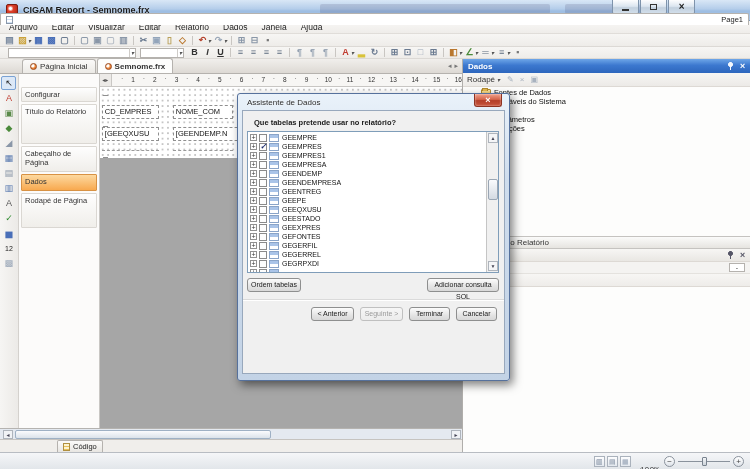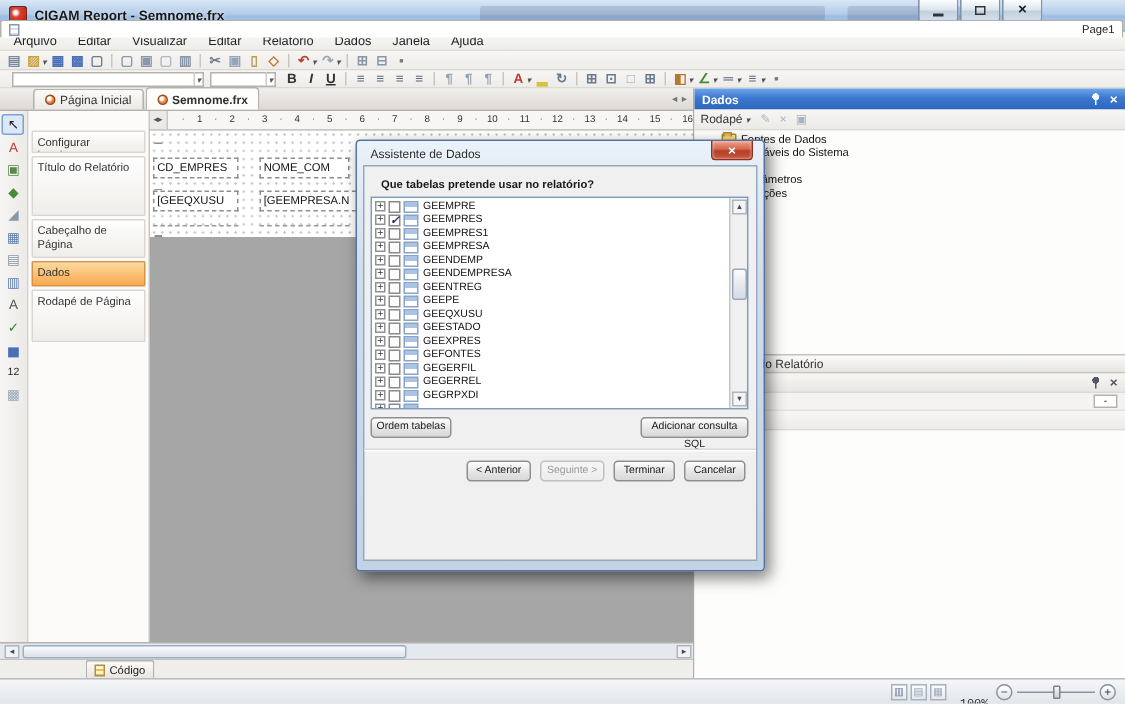--- a/index.html
+++ b/index.html
@@ -628,21 +628,21 @@
                 <b class="rnum">16</b>
               </span>
             </div>
           <div class="page"></div>
           <div class="vticks"></div>
           <div style="position:absolute;inset:0;">
 
           <div class="field" style="left: 2px; top: 31px; width: 57px;"><span>CD_EMPRES</span></div>
               <div class="field" style="left: 73px; top: 31px; width: 60px;"><span>NOME_COM</span></div>
               <div class="field" style="left: 2px; top: 53px; width: 57px;"><span>[GEEQXUSU</span></div>
-              <div class="field" style="left: 73px; top: 53px; width: 80px;"><span>[GEEMPRESA.N</span></div>
+              <div class="field" style="left: 73px; top: 53px; width: 80px;"><span>[GEENDEMP.N</span></div>
             </div>
           <div class="stub" style="left:2px;top:72px;width:57px;"></div>
           <div class="stub" style="left:73px;top:72px;width:60px;"></div>
         </div>
       </div>
 
       <div class="hscroll">
         <span class="hs-btn hs-left">◂</span>
         <span class="hs-thumb"></span>
         <span class="hs-btn hs-right">▸</span>

